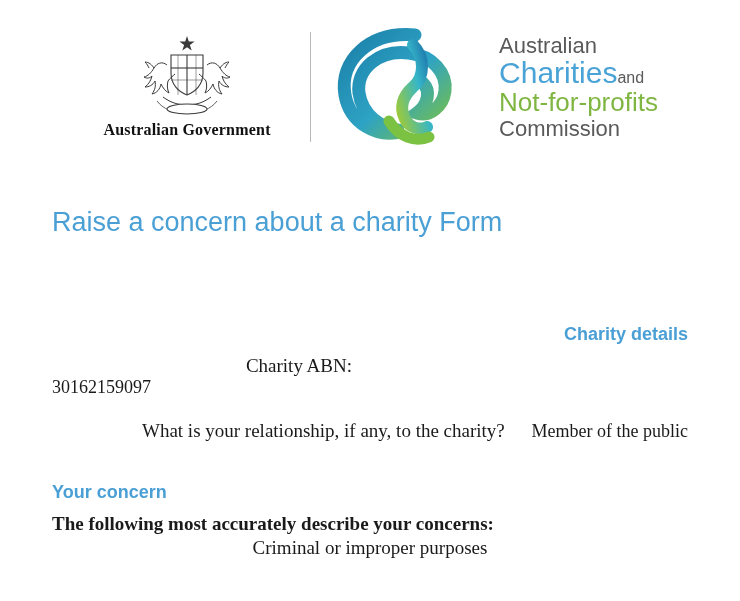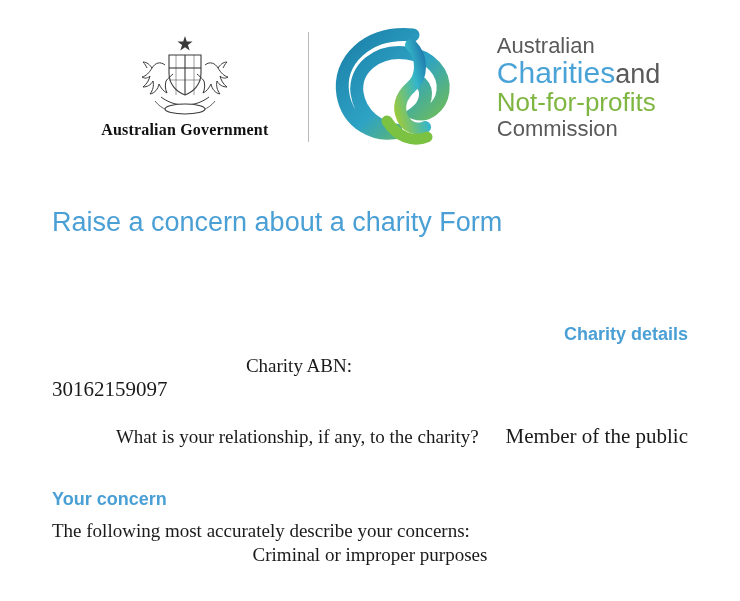--- a/index.html
+++ b/index.html
@@ -73,21 +73,21 @@
   }
   .acnc-words .l1 {
     font-size: 22px;
     color: #5a5a5a;
   }
   .acnc-words .l2 {
     font-size: 30px;
     color: #4aa3d6;
   }
   .acnc-words .l2 .and {
-    font-size: 27px;
+    font-size: 16px;
     color: #5a5a5a;
     margin-top: 41px;
   }
   .acnc-words .l3 {
     font-size: 26px;
     color: #7fb642;
   }
   .acnc-words .l4 {
     font-size: 22px;
     color: #5a5a5a;
@@ -123,35 +123,35 @@
     margin-top: 10px;
     flex-direction: column;
   }
   .field-label {
     display: inline-block;
   }
   .abn-label {
     width: 300px;
   }
   .field-value {
-    font-size: 21px;
+    font-size: 18px;
   }
   .relationship-row {
     margin-top: 22px;
     font-size: 19px;
   }
   .relationship-row .field-value {
     margin-left: 22px;
   }
   .section-concern {
     margin-top: 40px;
   }
   .concern-question {
     font-size: 19px;
-    font-weight: normal;
+    font-weight: bold;
     margin: 10px 0 0 0;
   }
   .concern-answer {
     font-size: 19px;
     margin: 2px 0 0 0;
     text-align: center;
   }
 </style>
 </head>
 <body>

